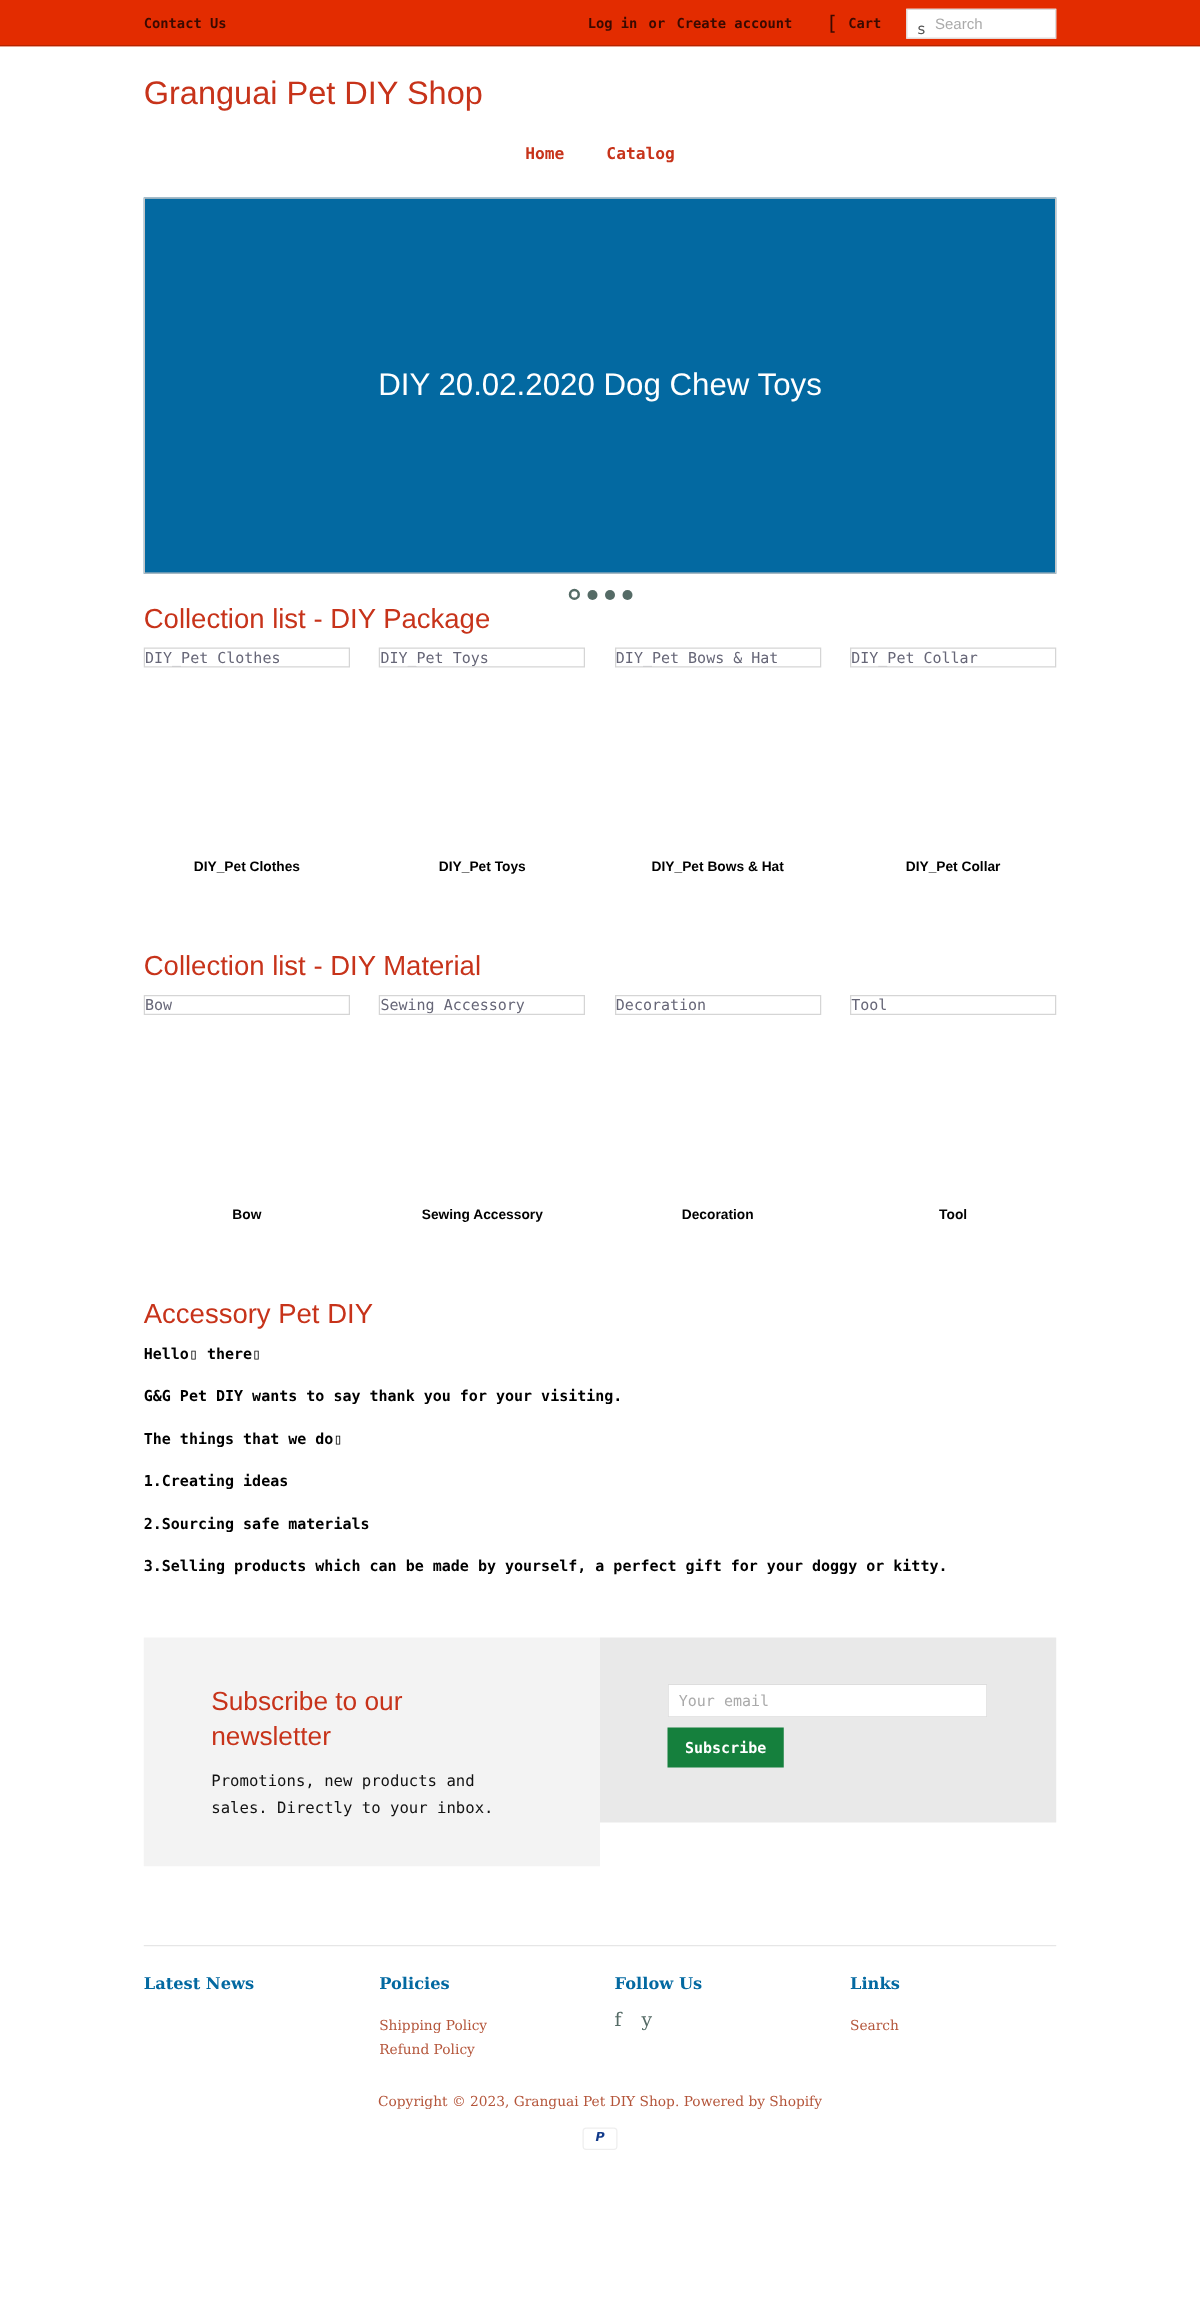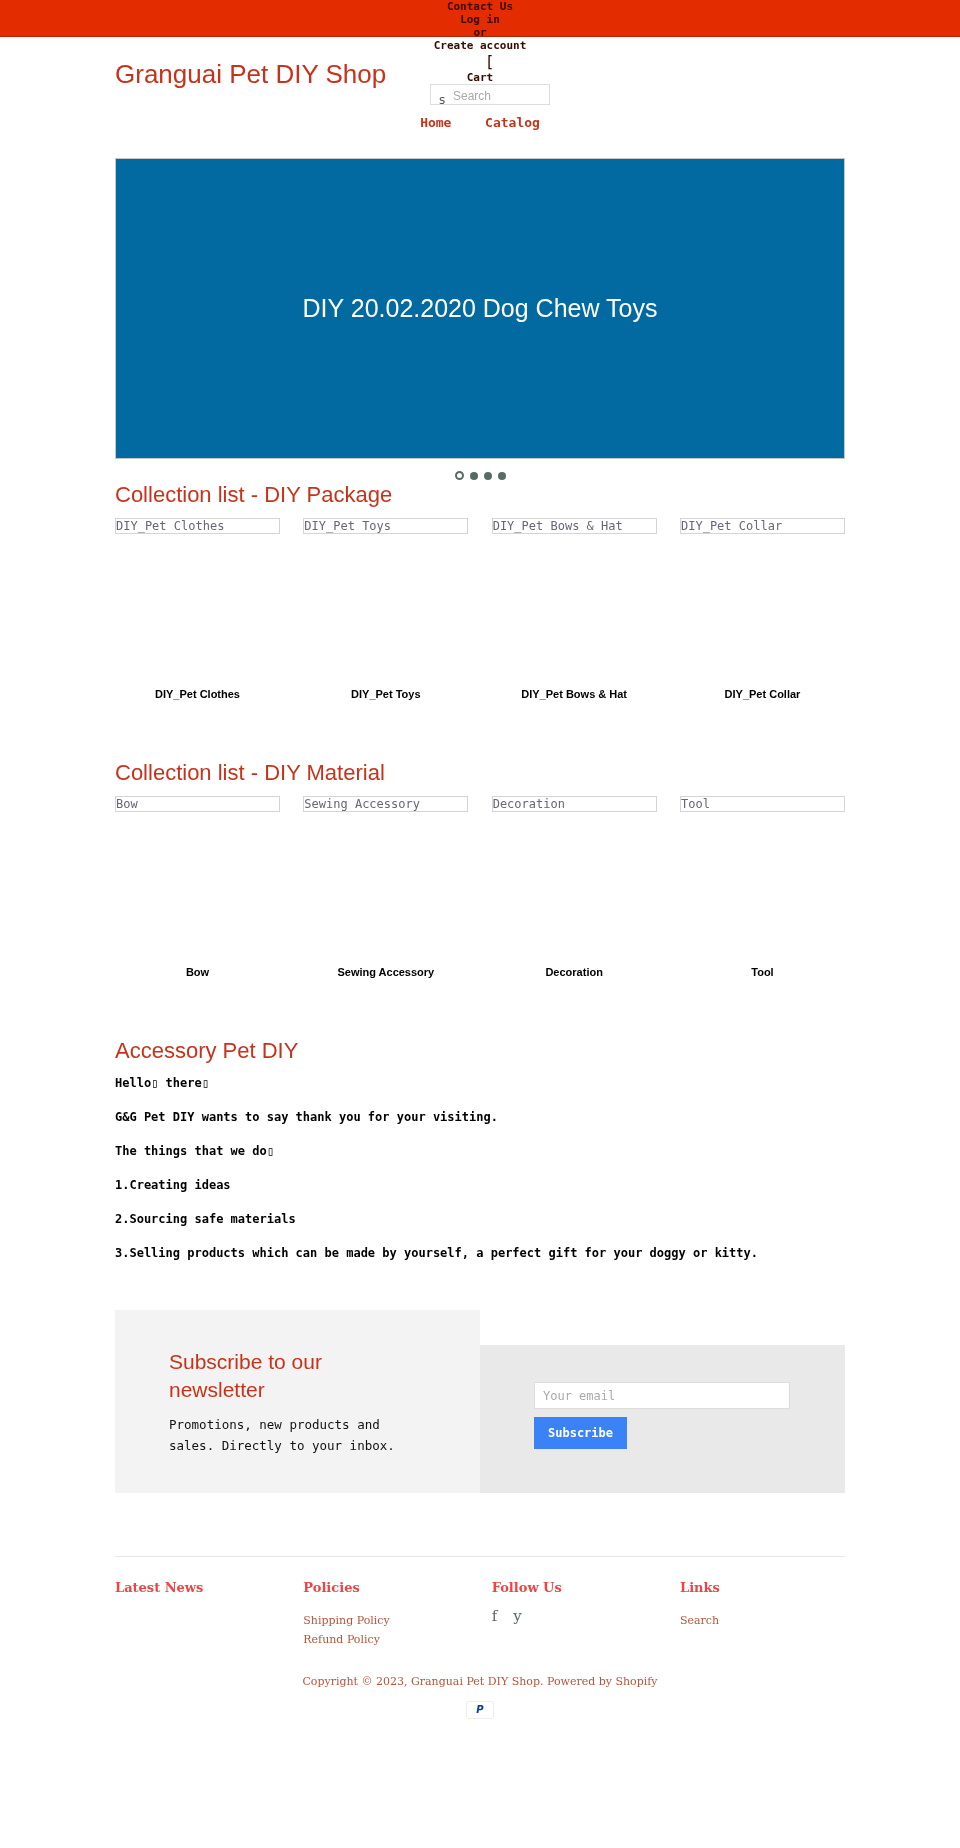--- a/index.html
+++ b/index.html
@@ -2,21 +2,21 @@
 <html><head>
   <meta charset="utf-8">
   <style>
     * { box-sizing: border-box; margin: 0; padding: 0; }
     html, body { width: 960px; background: #ffffff; }
     body { font-family: "DejaVu Sans Mono", monospace; color: #000; height: 1848px; position: relative; overflow: hidden; }
     .wrap { width: 730px; margin: 0 auto; position: relative; }
 
     
     .topbar { background: #e32c00; height: 37px; border-bottom: 1px solid #b52400; }
-    .topbar .wrap { height: 37px; display: flex; align-items: center; flex-direction: column; }
+    .topbar .wrap { height: 37px; display: flex; align-items: center; }
     .topbar a { color: #3a0a00; font-family: "DejaVu Sans Mono", monospace; font-size: 11px; font-weight: bold; text-decoration: none; }
     .topbar .spacer { flex: 1; }
     .topbar .or { color: #3a0a00; font-size: 11px; font-weight: bold; margin: 0 9px; }
     .cart-icon { color: #3a0a00; font-size: 16px; margin-left: 27px; margin-right: 8px; font-family: "DejaVu Sans Mono", monospace; }
     .search-box { width: 120px; height: 24px; background: #fff; margin-left: 20px; position: relative; border: 1px solid #ddd; }
     .search-box .s-icon { position: absolute; left: 8px; top: 8px; font-size: 12px; color: #555; font-family: "DejaVu Sans", sans-serif; }
     .search-box input { border: none; outline: none; width: 100%; height: 100%; padding-left: 22px; font-family: "Liberation Sans", sans-serif; font-size: 12px; color: #999; background: transparent; }
     .search-box input::placeholder { color: #aaa; }
 
     
@@ -38,34 +38,34 @@
     .coll-item { width: 165px; }
     .coll-img { height: 16px; border: 1px solid #d5d5d5; font-family: "DejaVu Sans Mono", monospace; font-size: 12px; color: #667; line-height: 14px; white-space: nowrap; overflow: hidden; padding-left: 0; }
     .coll-label { margin-top: 154px; text-align: center; font-family: "Liberation Sans", sans-serif; font-weight: bold; font-size: 11px; color: #000; }
 
     
     .about-title { margin-top: 60px; }
     .about p { font-family: "DejaVu Sans Mono", monospace; font-weight: bold; font-size: 12px; margin-top: 20px; line-height: 14px; }
     .about p:first-of-type { margin-top: 12px; }
 
     
-    .newsletter { margin-top: 50px; display: flex; align-items: flex-end; }
+    .newsletter { margin-top: 50px; display: flex; align-items: flex-start; }
     .nl-left { width: 365px; height: 183px; background: #f3f3f3; padding: 38px 54px; }
     .nl-left h2 { font-family: "Liberation Sans", sans-serif; font-weight: normal; font-size: 21px; color: #c7331a; line-height: 28px; }
     .nl-left p { margin-top: 10px; font-family: "DejaVu Sans Mono", monospace; font-size: 12.5px; line-height: 21px; color: #111; }
     .nl-right { width: 365px; height: 148px; background: #e9e9e9; padding: 37px 54px; }
     .nl-right input { width: 256px; height: 27px; border: 1px solid #ddd; background: #fff; font-family: "DejaVu Sans Mono", monospace; font-size: 12px; padding-left: 8px; color: #333; outline: none; }
     .nl-right input::placeholder { color: #aaa; }
-    .nl-right button { display: block; margin-top: 8px; background: #3b82f6; color: #fff; border: none; font-family: "DejaVu Sans Mono", monospace; font-weight: bold; font-size: 12px; height: 32px; width: 93px; }
+    .nl-right button { display: block; margin-top: 8px; background: #15803d; color: #fff; border: none; font-family: "DejaVu Sans Mono", monospace; font-weight: bold; font-size: 12px; height: 32px; width: 93px; }
 
     
     .footer-rule { margin-top: 63px; border-top: 1px solid #e6e6e6; }
     .footer-cols { display: flex; justify-content: space-between; margin-top: 23px; }
     .fcol { width: 165px; }
-    .fcol h4 { font-family: "DejaVu Serif", serif; font-weight: bold; font-size: 13px; color: #ef4444; }
+    .fcol h4 { font-family: "DejaVu Serif", serif; font-weight: bold; font-size: 13px; color: #0369a1; }
     .fcol ul { list-style: none; margin-top: 16px; }
     .fcol li { font-family: "DejaVu Serif", serif; font-size: 11px; color: #b4553a; line-height: 19px; }
     .social { display: flex; gap: 16px; margin-top: 12px; font-family: "DejaVu Serif", serif; font-size: 15px; color: #556b66; }
     .copyright { text-align: center; margin-top: 26px; font-family: "DejaVu Serif", serif; font-size: 11px; color: #b4553a; }
     .pay { text-align: center; margin-top: 10px; }
     .pay span { display: inline-block; width: 28px; height: 18px; border: 1px solid #eee; border-radius: 3px; color: #123a8a; font-family: "DejaVu Sans", sans-serif; font-weight: bold; font-style: italic; font-size: 10px; line-height: 16px; }
   </style>
 </head>
 <body>
 

